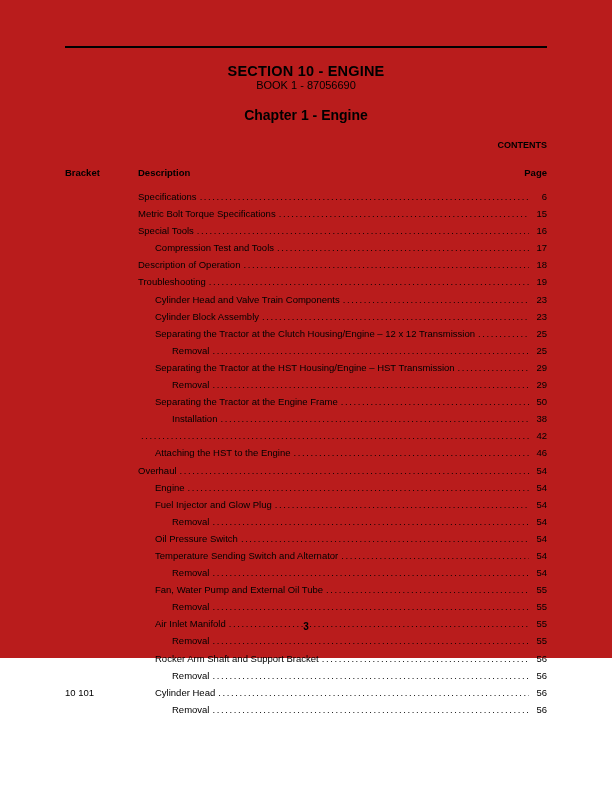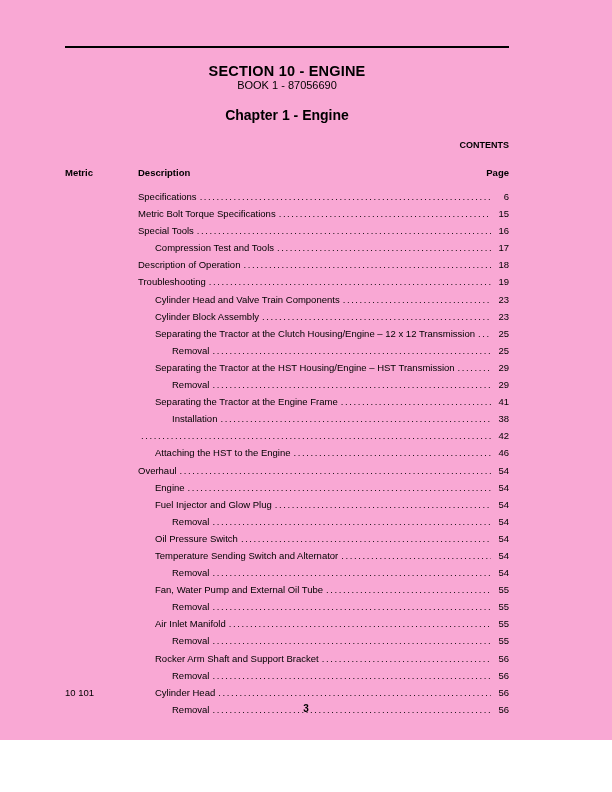--- a/index.html
+++ b/index.html
@@ -1,18 +1,18 @@
 <!DOCTYPE html>
 <html><head>
 <meta charset="utf-8">
 <style>
   * { margin: 0; padding: 0; box-sizing: border-box; }
   html, body { width: 612px; height: 792px; background: #ffffff; }
   body { font-family: "Liberation Sans", sans-serif; color: #000; }
-  .page { width: 612px; height: 740px; position: relative; padding: 46px 103px 0 65px; background: #f9a8d4; }
+  .page { width: 612px; height: 658px; position: relative; padding: 46px 65px 0 65px; background: #b91c1c; }
   .rule { border-top: 2px solid #000; height: 0; }
   .title { text-align: center; font-weight: bold; font-size: 14.5px; margin-top: 15px; letter-spacing: 0.2px; }
   .book { text-align: center; font-weight: normal; font-size: 11px; }
   .chapter { text-align: center; font-weight: bold; font-size: 14px; margin-top: 16px; }
   .contents { text-align: right; font-weight: bold; font-size: 9px; margin-top: 17px; }
   .toc-header { display: flex; font-weight: bold; font-size: 9.5px; margin-top: 17px; }
   .toc-header .col-section { width: 73px; flex-shrink: 0; }
   .toc-header .col-desc { flex: 1; }
   .toc-rows { margin-top: 13px; }
   .toc-row { display: flex; align-items: baseline; font-size: 9.5px; height: 17.1px; }
@@ -32,21 +32,21 @@
 <body>
 
 <div class="page">
   <div class="rule"></div>
   <div class="title">SECTION 10 - ENGINE</div>
   <div class="book">BOOK 1 - 87056690</div>
   <div class="chapter">Chapter 1 - Engine</div>
   <div class="contents">CONTENTS</div>
 
   <div class="toc-header">
-    <span class="col-section">Metric</span>
+    <span class="col-section">Bracket</span>
     <span class="col-desc">Description</span>
     <span class="col-page">Page</span>
   </div>
 
   <div class="toc-rows">
       <div class="toc-row indent-0">
         <span class="col-section"></span>
         <span class="col-desc">Specifications</span>
         <span class="dots"></span>
         <span class="col-page">6</span>
@@ -114,21 +114,21 @@
       <div class="toc-row indent-2">
         <span class="col-section"></span>
         <span class="col-desc">Removal</span>
         <span class="dots"></span>
         <span class="col-page">29</span>
       </div>
       <div class="toc-row indent-1">
         <span class="col-section"></span>
         <span class="col-desc">Separating the Tractor at the Engine Frame</span>
         <span class="dots"></span>
-        <span class="col-page">41</span>
+        <span class="col-page">50</span>
       </div>
       <div class="toc-row indent-2">
         <span class="col-section"></span>
         <span class="col-desc">Installation</span>
         <span class="dots"></span>
         <span class="col-page">38</span>
       </div>
       <div class="toc-row indent-1">
         <span class="col-section"></span>
         <span class="dots"></span>

